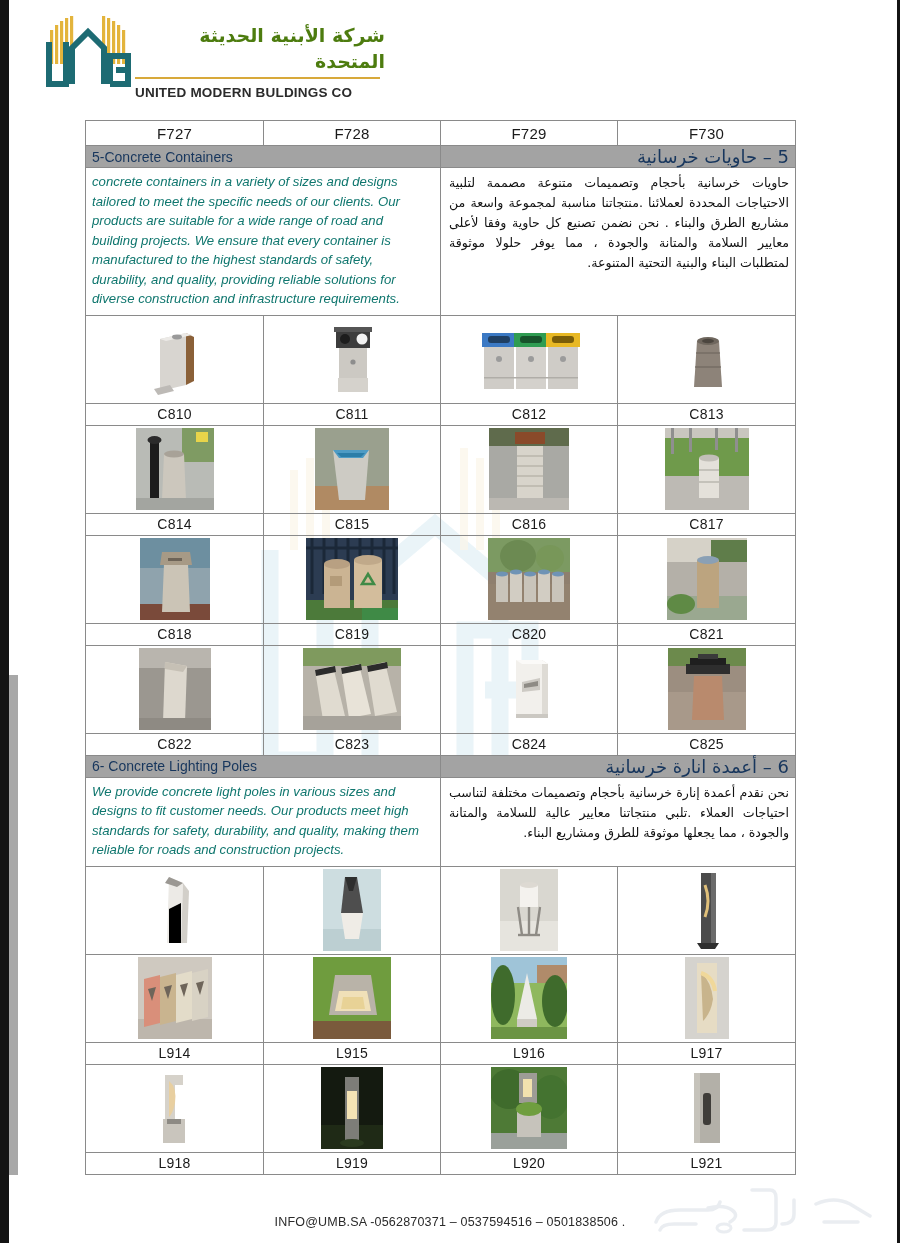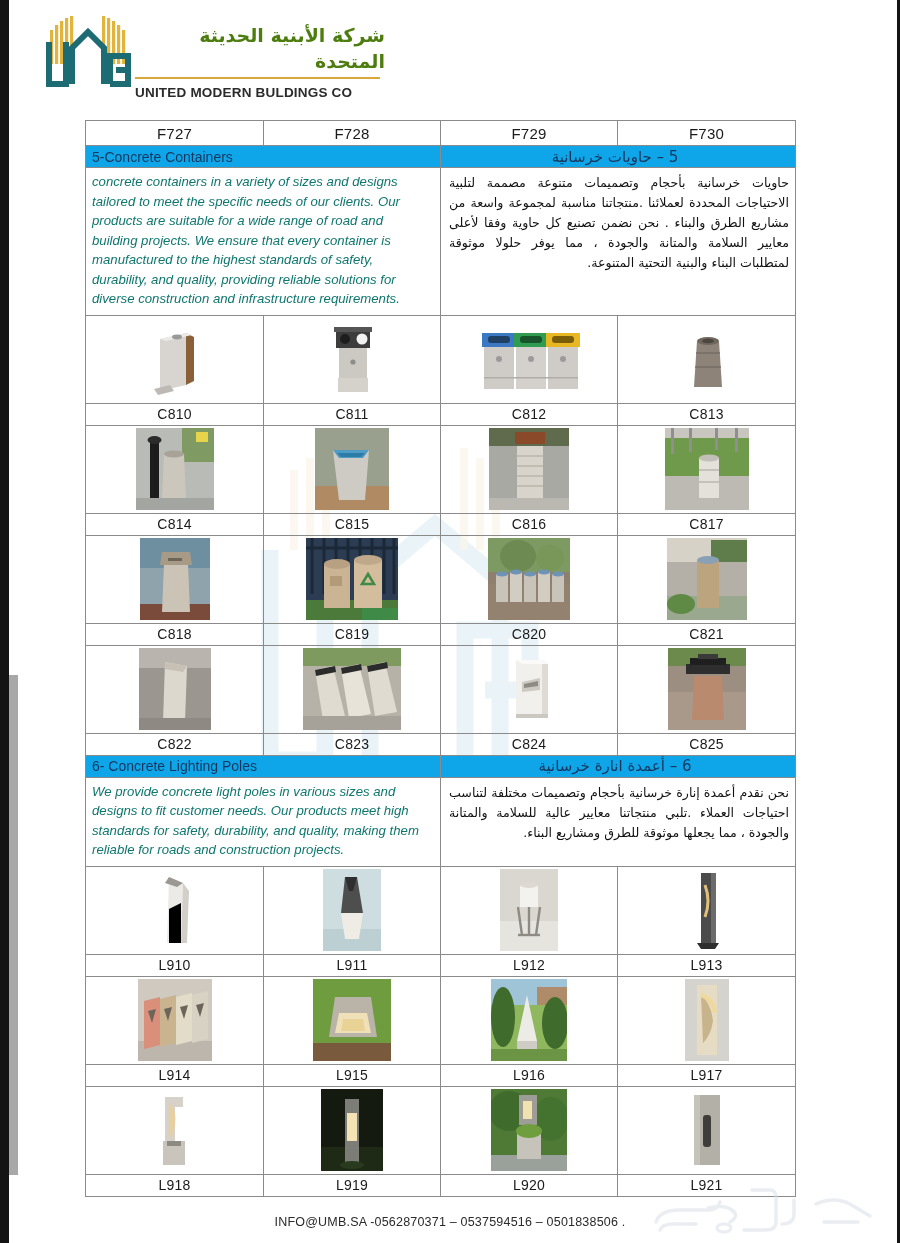--- a/index.html
+++ b/index.html
@@ -74,30 +74,30 @@
     vertical-align: middle;
     font-size: 13.5px;
     color: #1a1a1a;
     background: transparent;
   }
   td.code-cell { height: 22px; font-size: 14px; letter-spacing: .2px; }
   td.top-code  { height: 25px; font-size: 15px; }
   td.img-cell  { height: 88px; padding: 2px 0; }
 
   .section-bar {
-    background: #0ea5e9;
+    background: #a3a3a3;
     height: 22px;
   }
   .section-bar .sec-en {
     text-align: left; padding-left: 6px;
     font-size: 14px; color: #17365d; font-weight: 500;
   }
   .section-bar .sec-ar {
-    text-align: center; padding-right: 6px;
-    direction: rtl; font-size: 15px; color: #17365d;
+    text-align: right; padding-right: 6px;
+    direction: rtl; font-size: 18px; color: #17365d;
     font-family: "DejaVu Sans", sans-serif;
   }
   td.desc-en {
     text-align: left; vertical-align: top;
     padding: 4px 8px 6px 6px;
     font-style: italic; font-size: 13.2px; line-height: 19.5px;
     color: #0f766e;
   }
   td.desc-ar {
     text-align: justify; vertical-align: top; direction: rtl;
@@ -494,26 +494,20 @@
         <td class="img-cell">
           <svg class="thumb" width="40" height="82" viewBox="0 0 40 82">
             <rect x="14" y="4" width="12" height="70" fill="#4b4b4b"></rect>
             <rect x="24" y="4" width="5" height="70" fill="#6b6b6b"></rect>
             <path d="M18 16 q6 16 0 32" stroke="#e0c07a" stroke-width="3" fill="none"></path>
             <polygon points="10,74 32,74 28,80 14,80" fill="#2e2e2e"></polygon>
           </svg>
         </td>
       </tr>
 
-      <tr>
-        <td class="code-cell">L910</td>
-        <td class="code-cell">L911</td>
-        <td class="code-cell">L912</td>
-        <td class="code-cell">L913</td>
-      </tr>
 
       <tr>
         <td class="img-cell">
           <svg class="thumb" width="74" height="82" viewBox="0 0 74 82">
             <rect x="0" y="0" width="74" height="82" fill="#cfc9c0"></rect>
             <rect x="0" y="62" width="74" height="20" fill="#bdb6ac"></rect>
             <polygon points="6,22 22,18 22,66 6,70" fill="#d98f7a"></polygon>
             <polygon points="22,20 38,16 38,64 22,68" fill="#c9b48f"></polygon>
             <polygon points="38,18 54,14 54,62 38,66" fill="#e3dcc9"></polygon>
             <polygon points="54,16 70,12 70,60 54,64" fill="#d8d2c4"></polygon>

